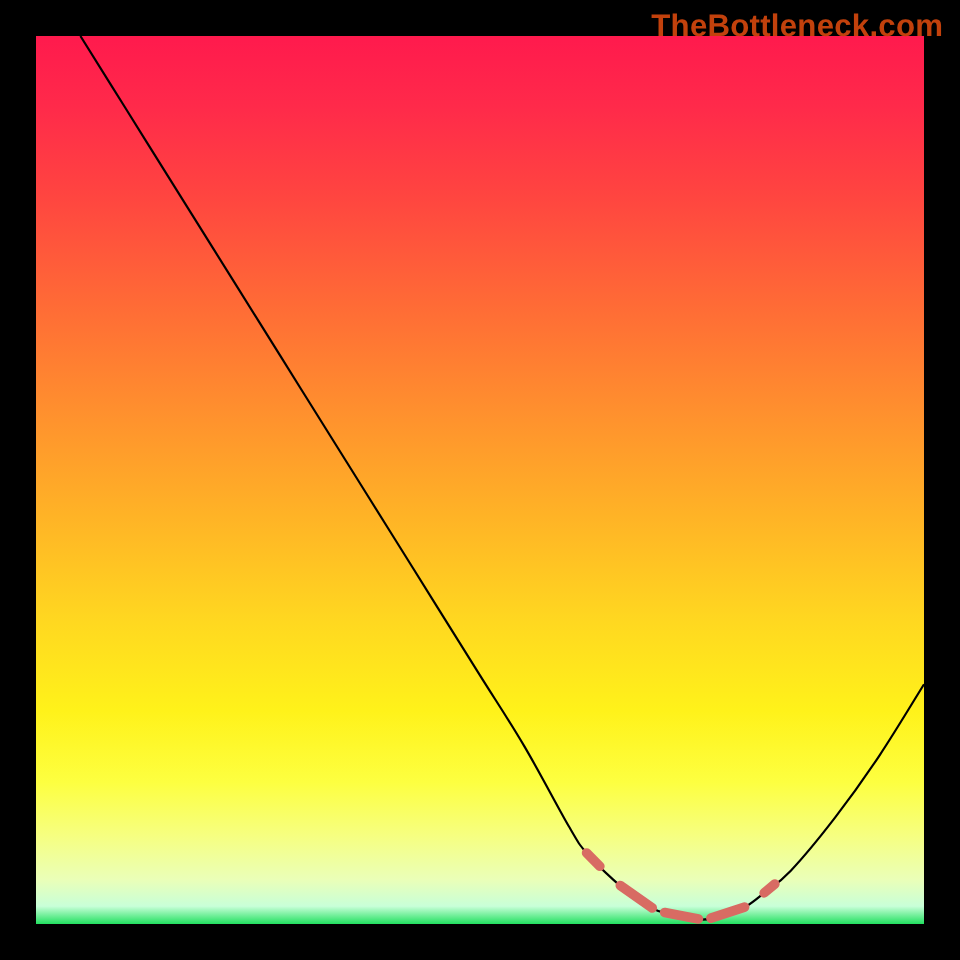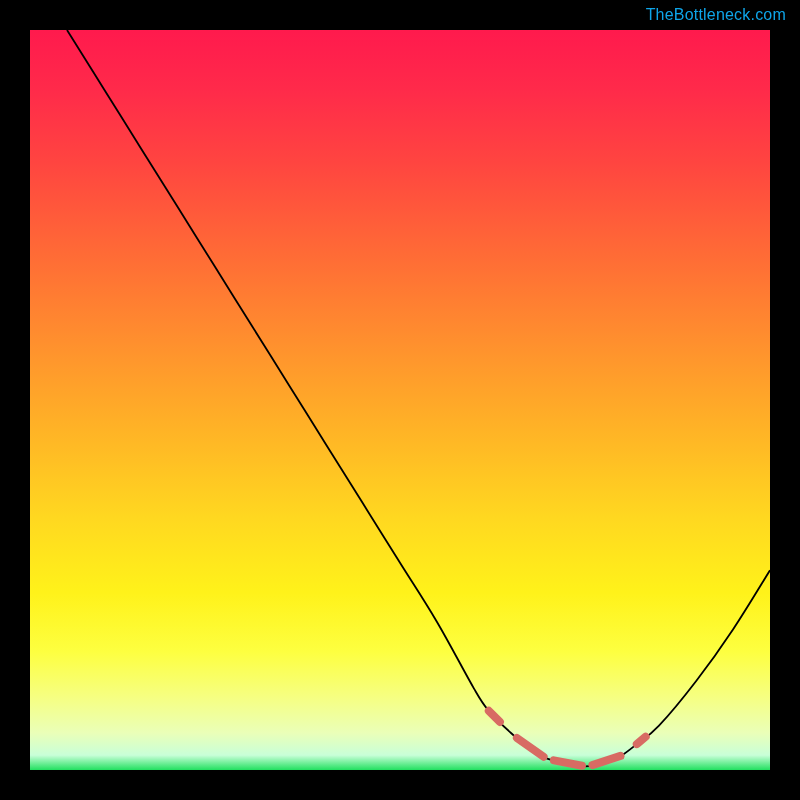--- a/index.html
+++ b/index.html
@@ -8,23 +8,23 @@
     height: 800px;
     background: #000;
     position: relative;
     overflow: hidden;
     font-family: Arial, Helvetica, sans-serif;
   }
   .watermark {
     position: absolute;
     top: 6px;
     right: 14px;
-    color: #0ea5e9;
-    font-size: 16px;
-    font-weight: 400;
+    color: #c2410c;
+    font-size: 26px;
+    font-weight: 700;
     letter-spacing: 0.2px;
     z-index: 5;
   }
   .plot-area {
     position: absolute;
     left: 30px;
     top: 30px;
     width: 740px;
     height: 740px;
     overflow: hidden;

